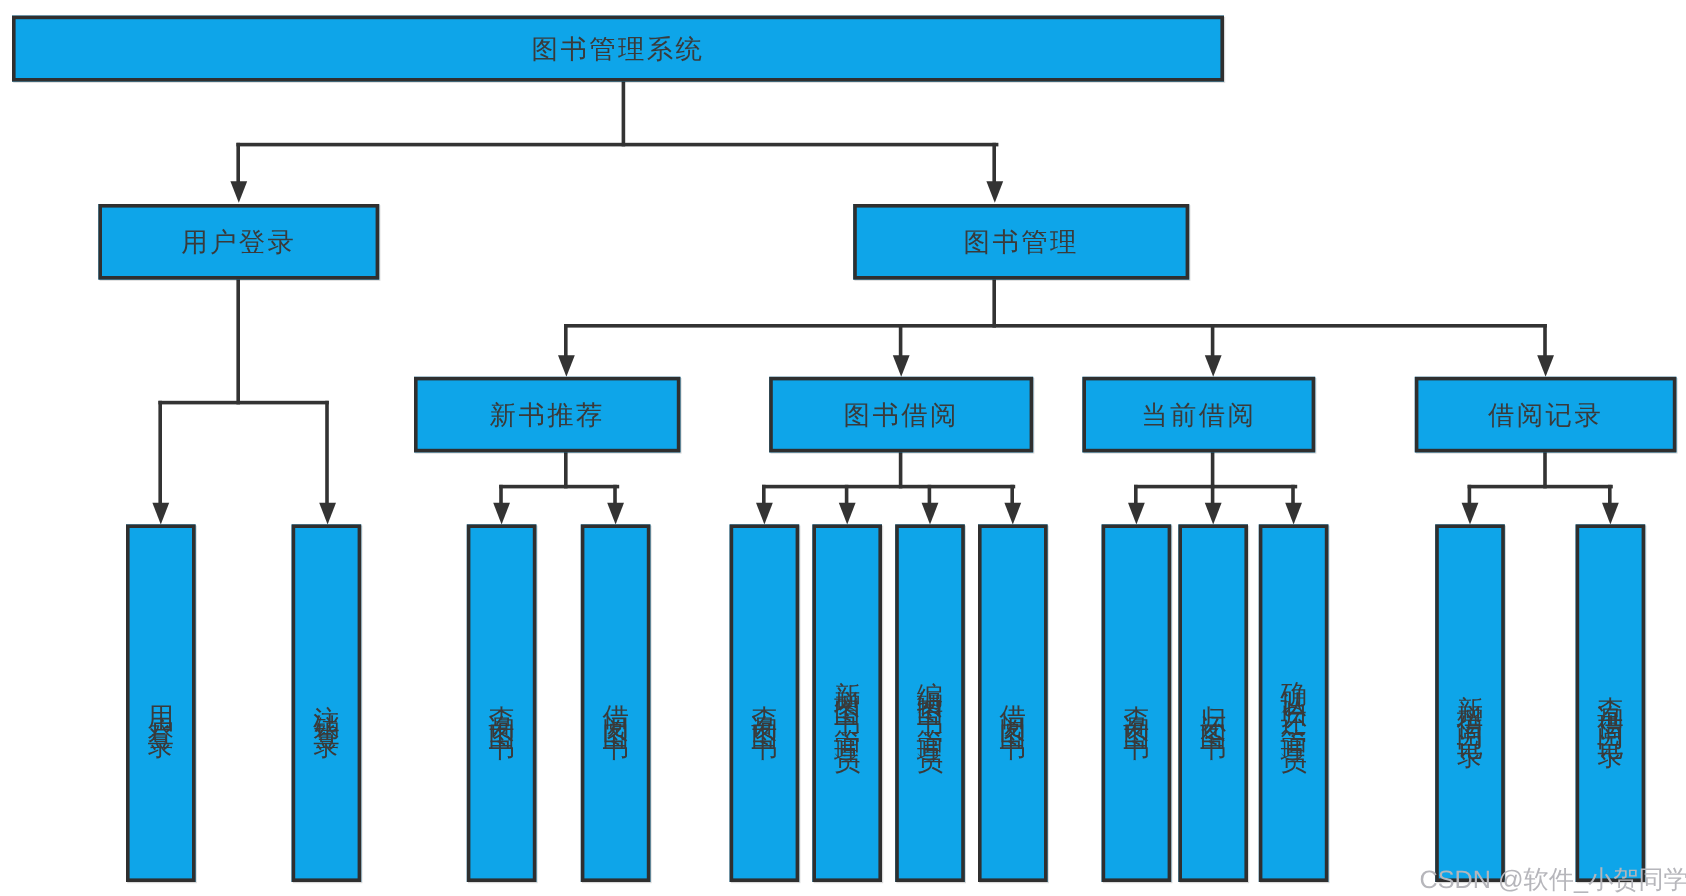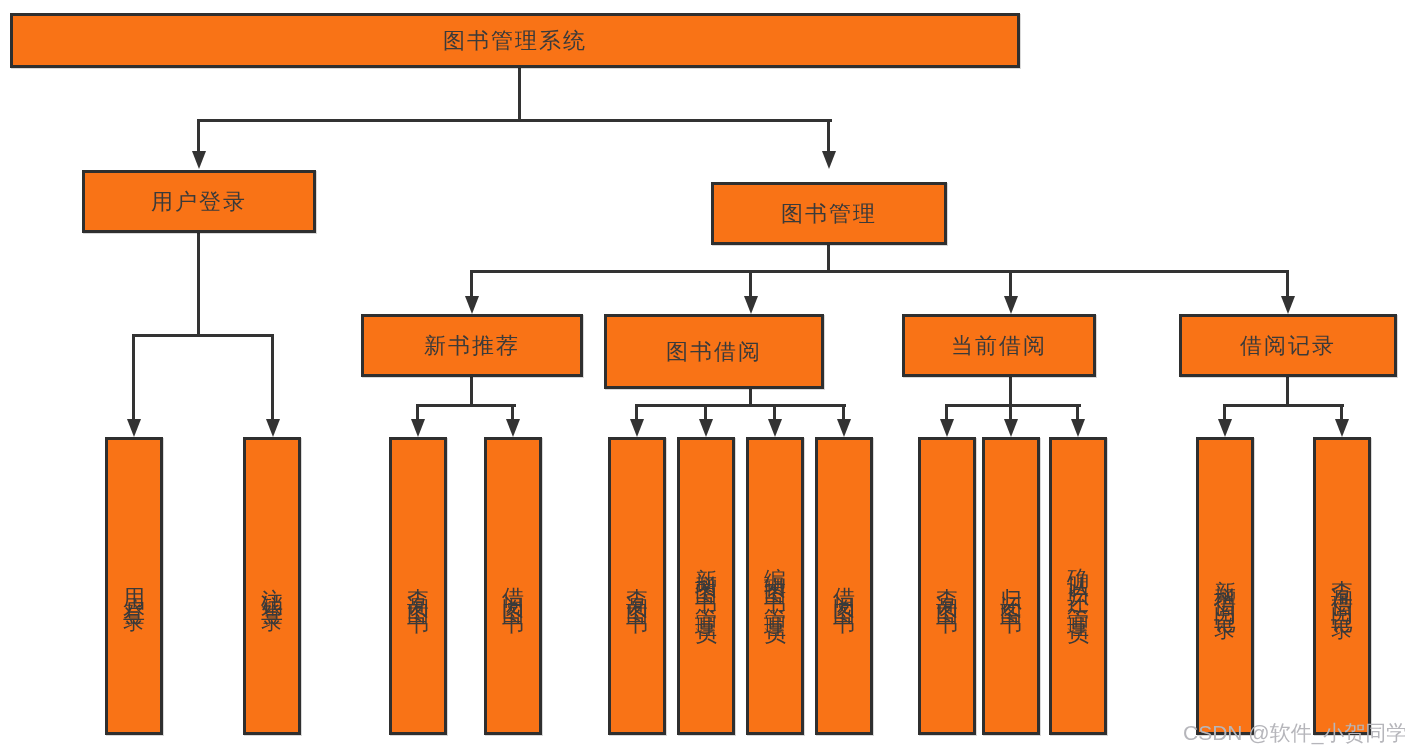--- a/index.html
+++ b/index.html
@@ -2,21 +2,21 @@
 <html><head>
 <meta charset="utf-8">
 <style>
   html,body{margin:0;padding:0;background:#ffffff;}
   .canvas{
     position:relative;width:1405px;height:747px;background:#ffffff;
     font-family:"Liberation Sans",sans-serif;color:#3a3a3a;overflow:hidden;
   }
   
   .box{
-    position:absolute;background:#f97316;border:3px solid #2f2f2f;
+    position:absolute;background:#0ea5e9;border:3px solid #2f2f2f;
     box-sizing:border-box;display:flex;align-items:center;justify-content:center;
     font-size:22px;letter-spacing:2px;z-index:2;
     box-shadow:1px 1px 0 rgba(0,0,0,0.15);
   }
   .vtext{
     writing-mode:vertical-rl;letter-spacing:8px;line-height:1;
     font-size:22px;text-align:center;
   }
   
   .vl{position:absolute;width:3px;background:#333333;z-index:1;}
@@ -90,25 +90,25 @@
   <div class="hl" style="left:1223px;top:404px;width:121px"></div>
   <div class="vl" style="left:1223px;top:404px;height:17px"></div>
   <div class="ah" style="left:1218px;top:419px"></div>
   <div class="vl" style="left:1340px;top:404px;height:17px"></div>
   <div class="ah" style="left:1335px;top:419px"></div>
 
   <div class="box" style="left:10px;top:13px;width:1010px;height:55px">图书管理系统</div>
 
   <div class="box" style="left:82px;top:170px;width:234px;height:63px">用户登录</div>
 
-  <div class="box" style="left:711px;top:182px;width:236px;height:63px">图书管理</div>
+  <div class="box" style="left:711px;top:170px;width:280px;height:63px">图书管理</div>
 
-  <div class="box" style="left:361px;top:314px;width:222px;height:63px">新书推荐</div>
+  <div class="box" style="left:345px;top:314px;width:222px;height:63px">新书推荐</div>
 
-  <div class="box" style="left:604px;top:314px;width:220px;height:75px">图书借阅</div>
+  <div class="box" style="left:641px;top:314px;width:220px;height:63px">图书借阅</div>
 
   <div class="box" style="left:902px;top:314px;width:194px;height:63px">当前借阅</div>
 
   <div class="box" style="left:1179px;top:314px;width:218px;height:63px">借阅记录</div>
 
   <div class="box vtext" style="left:105px;top:437px;width:58px;height:298px">用户登录</div>
 
   <div class="box vtext" style="left:243px;top:437px;width:58px;height:298px">注销登录</div>
 
   <div class="box vtext" style="left:389px;top:437px;width:58px;height:298px">查询图书</div>

